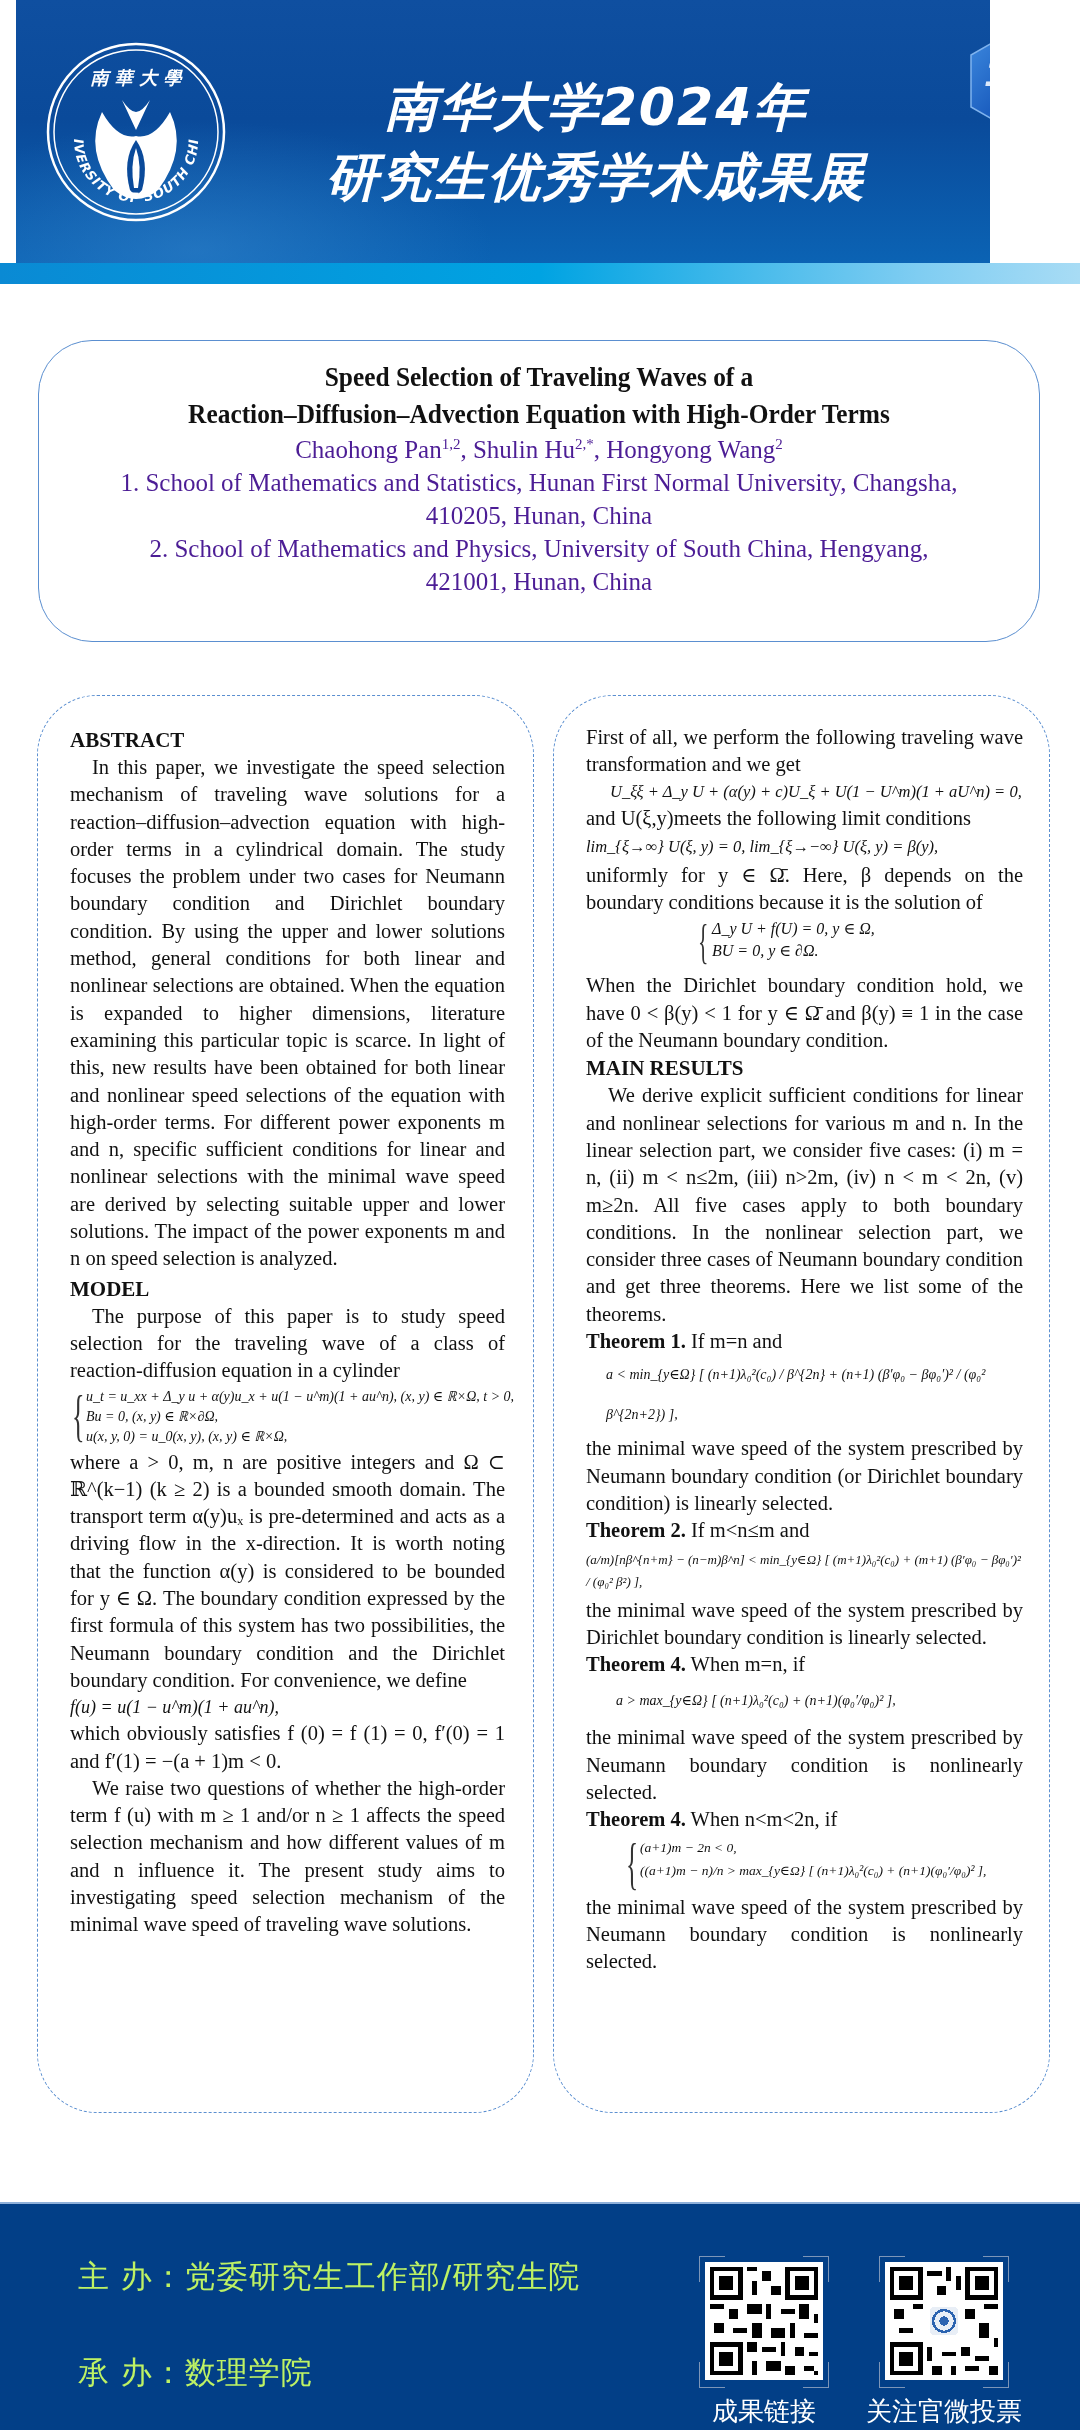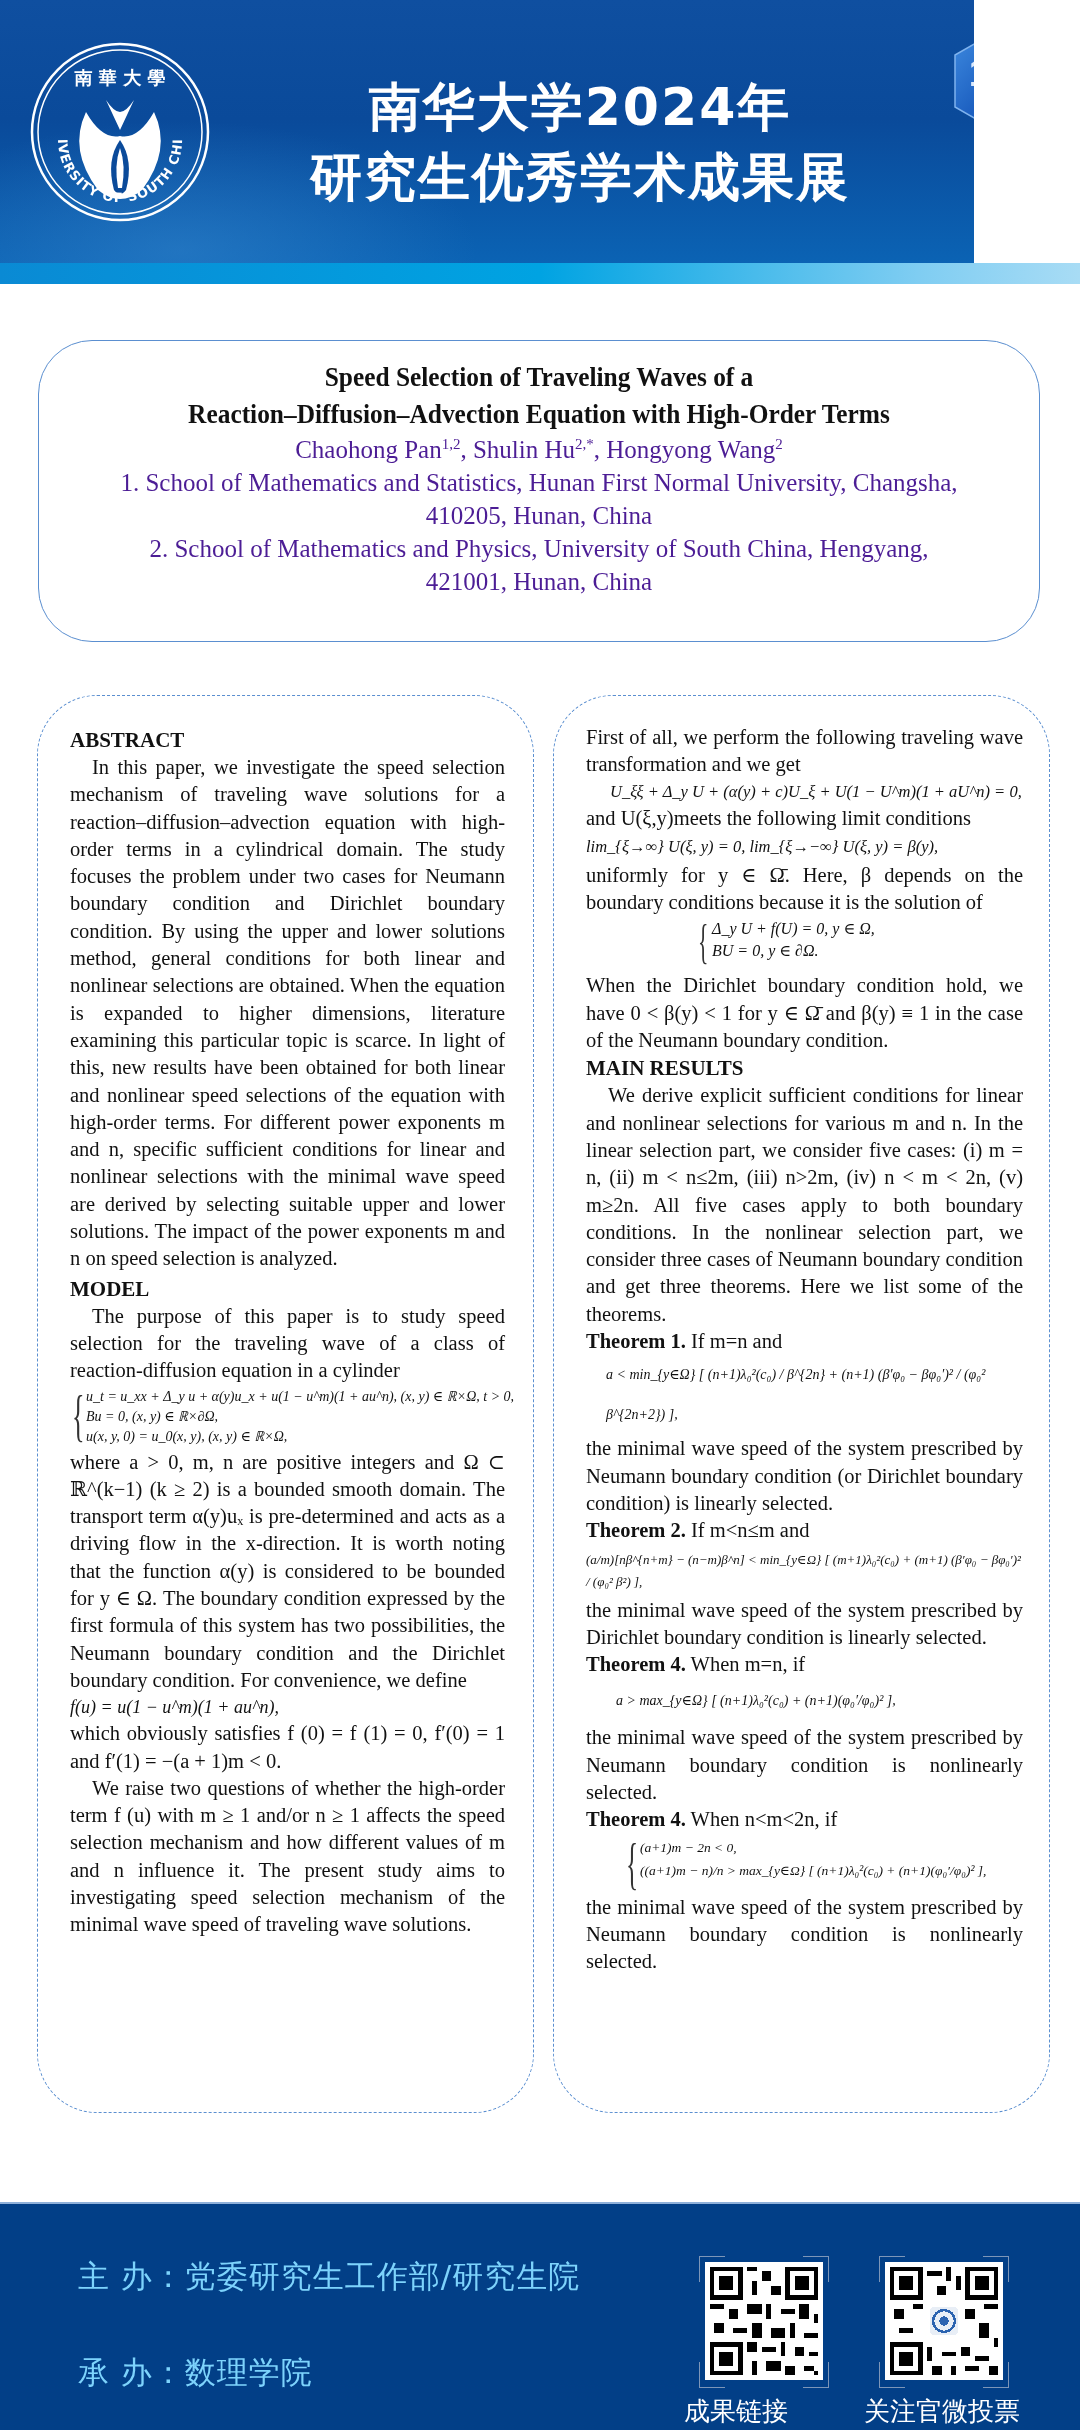--- a/index.html
+++ b/index.html
@@ -1,23 +1,24 @@
 <!DOCTYPE html>
 <html><head>
 <meta charset="utf-8">
 <style>
   * { box-sizing: border-box; margin: 0; padding: 0; }
   html, body { width: 1080px; height: 2430px; overflow: hidden; background: #ffffff; }
   body { position: relative; font-family: "Liberation Serif", "DejaVu Serif", serif; color: #111; }
 
   
   .header {
-    position: absolute; left: 0; top: 0; width: 974px; height: 263px;
+    position: absolute; left: 16px; top: 0; width: 974px; height: 263px;
     background: linear-gradient(180deg, #0f4fa0 0%, #0a4a9a 45%, #0b63b4 100%);
     overflow: hidden;
+    font-style: italic;
   }
   .header::before {
     content: ""; position: absolute; left: -120px; top: 120px; width: 600px; height: 260px;
     background: radial-gradient(ellipse at center, rgba(60,140,210,0.45), rgba(60,140,210,0) 70%);
   }
   .header-band {
     position: absolute; left: 0; top: 263px; width: 1080px; height: 21px;
     background: linear-gradient(90deg, #0a8ad4 0%, #00a3e2 50%, #7fcdf2 85%, #a8dcf5 100%);
   }
   .logo {
@@ -68,29 +69,29 @@
   .eq-lines div { white-space: nowrap; }
   .eq-small { font-size: 14px; line-height: 20px; }
   .thm { font-weight: bold; }
 
   
   .footer {
     position: absolute; left: 0; top: 2202px; width: 1080px; height: 228px;
     background: #023f87; border-top: 2px solid #8fb0d9;
   }
   .footer-line {
-    position: absolute; left: 78px; color: #7dd3fc;
+    position: absolute; left: 78px; color: #bef264;
     font-family: "DejaVu Sans", "Liberation Sans", sans-serif; font-size: 31px; letter-spacing: 1px;
   }
   .qr-frame { position: absolute; width: 130px; height: 132px; }
   .qr-frame .corner { position: absolute; width: 26px; height: 26px; border-color: #7d96b8; border-style: solid; }
   .qr-box { position: absolute; background: #fff; width: 118px; height: 118px; }
   .qr-label {
     position: absolute; color: #fff; font-family: "DejaVu Sans", "Liberation Sans", sans-serif;
-    font-size: 26px; text-align: left; width: 160px;
+    font-size: 26px; text-align: center; width: 160px;
   }
 </style>
 </head>
 <body>
 
 <div class="header">
   <svg class="logo" viewBox="0 0 184 184">
     <circle cx="92" cy="92" r="88" fill="none" stroke="#fff" stroke-width="2.5"></circle>
     <circle cx="92" cy="92" r="82" fill="none" stroke="#fff" stroke-width="1.5"></circle>
     <path d="M58 72 Q40 110 70 150 Q92 168 114 150 Q144 110 126 72 Q110 100 92 96 Q74 100 58 72 Z" fill="#fff"></path>

